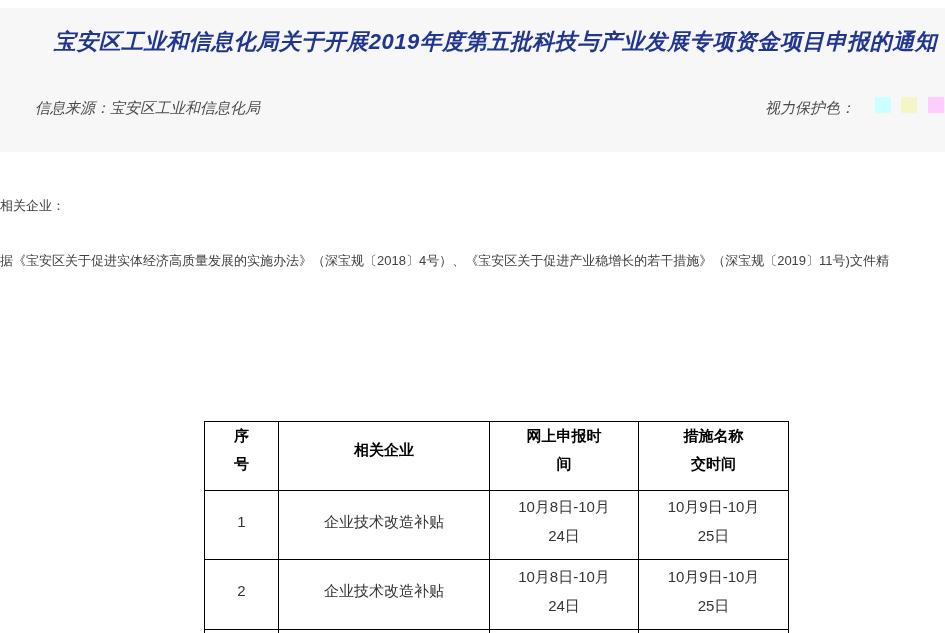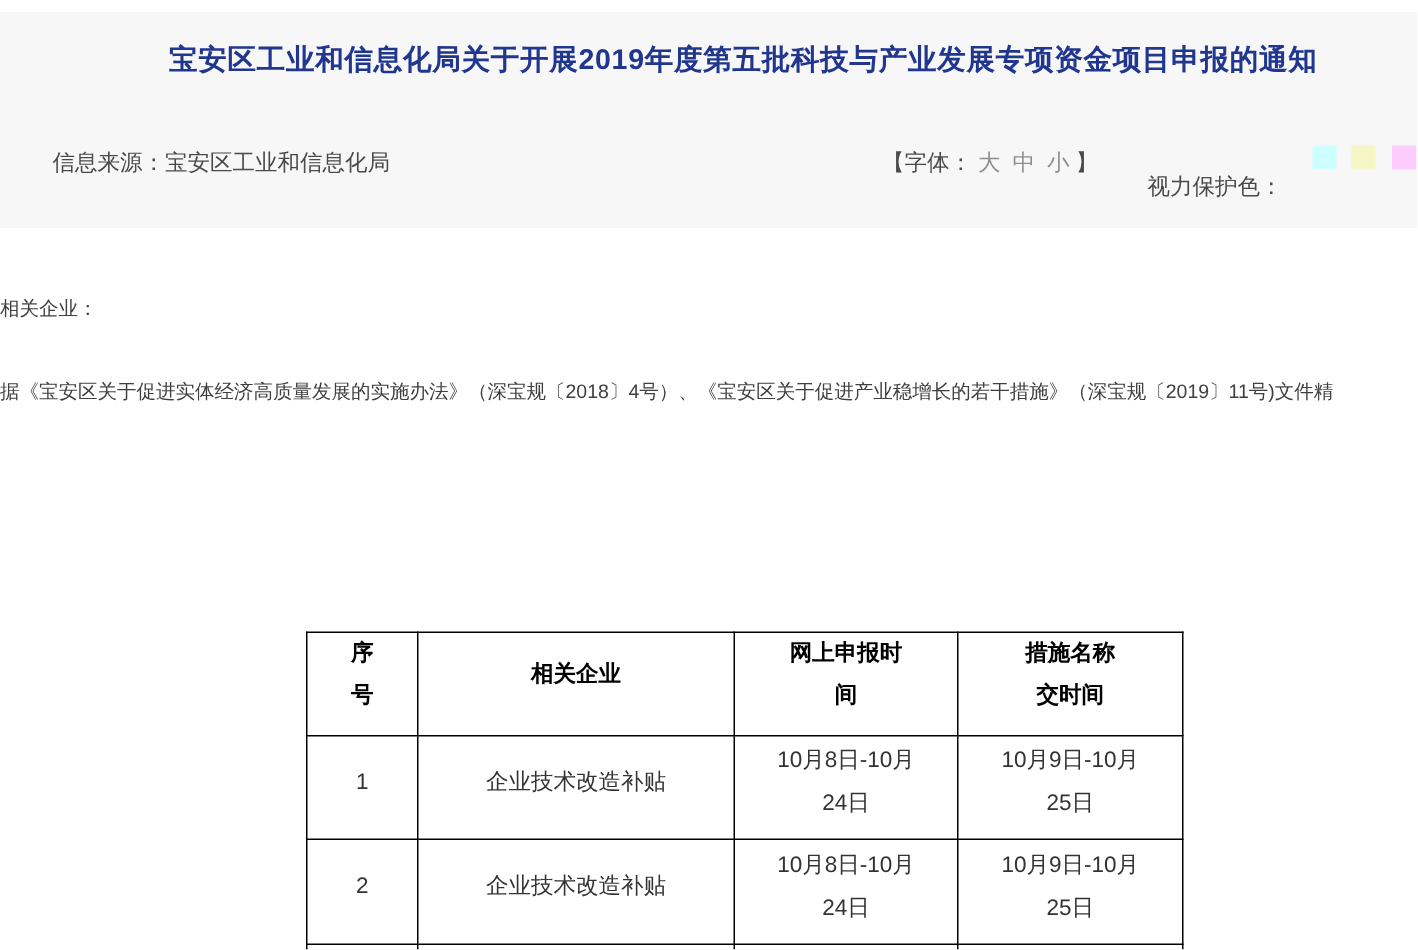--- a/index.html
+++ b/index.html
@@ -16,37 +16,39 @@
     position: absolute;
     top: 8px; left: 0;
     width: 945px; height: 144px;
     background: var(--header-band-bg, #f7f7f7);
   }
   .page-title {
     position: absolute;
     top: 27px; left: 0; right: 0;
     padding-left: 46px;
     text-align: center;
-    font-size: 19px;
+    font-size: 22px;
     font-weight: bold;
     color: var(--title-color, #20368f);
     letter-spacing: 0.5px;
     white-space: nowrap;
+    font-style: italic;
   }
   .meta-item {
     position: absolute;
     top: 99px;
     font-size: 15px;
     color: var(--meta-text, #4a4a4a);
     white-space: nowrap;
+    font-style: italic;
   }
   .meta-source { left: 35px; }
   .meta-date { left: 310px; }
   .meta-font { left: 588px; }
-  .meta-eye { left: 765px; margin-top: 16px; }
+  .meta-eye { left: 765px; }
   .font-option {
     color: var(--font-option, #8f8f8f);
     margin: 0 4px;
     cursor: pointer;
     text-decoration: none;
   }
   .swatch {
     position: absolute;
     top: 97px;
     width: 16px; height: 16px;
@@ -101,23 +103,20 @@
 
 <div class="page">
 
   <div class="header-band"></div>
 
   <h1 class="page-title">宝安区工业和信息化局关于开展2019年度第五批科技与产业发展专项资金项目申报的通知</h1>
 
   <span class="meta-item meta-source">信息来源：宝安区工业和信息化局</span>
 
 
-  <span class="meta-item meta-font">
-    <span>【字体：</span><a class="font-option">大</a><a class="font-option">中</a><a class="font-option">小</a><span>】</span>
-  </span>
 
   <span class="meta-item meta-eye">视力保护色：</span>
 
   <span class="swatch swatch-1" style="background: rgb(204, 255, 255);"></span>
   <span class="swatch swatch-2" style="background: rgb(245, 245, 198);"></span>
   <span class="swatch swatch-3" style="background: rgb(255, 204, 255);"></span>
 
   <div class="body-line salutation">相关企业：</div>
   <div class="body-line para-1">据《宝安区关于促进实体经济高质量发展的实施办法》（深宝规〔2018〕4号）、《宝安区关于促进产业稳增长的若干措施》（深宝规〔2019〕11号)文件精</div>
 

